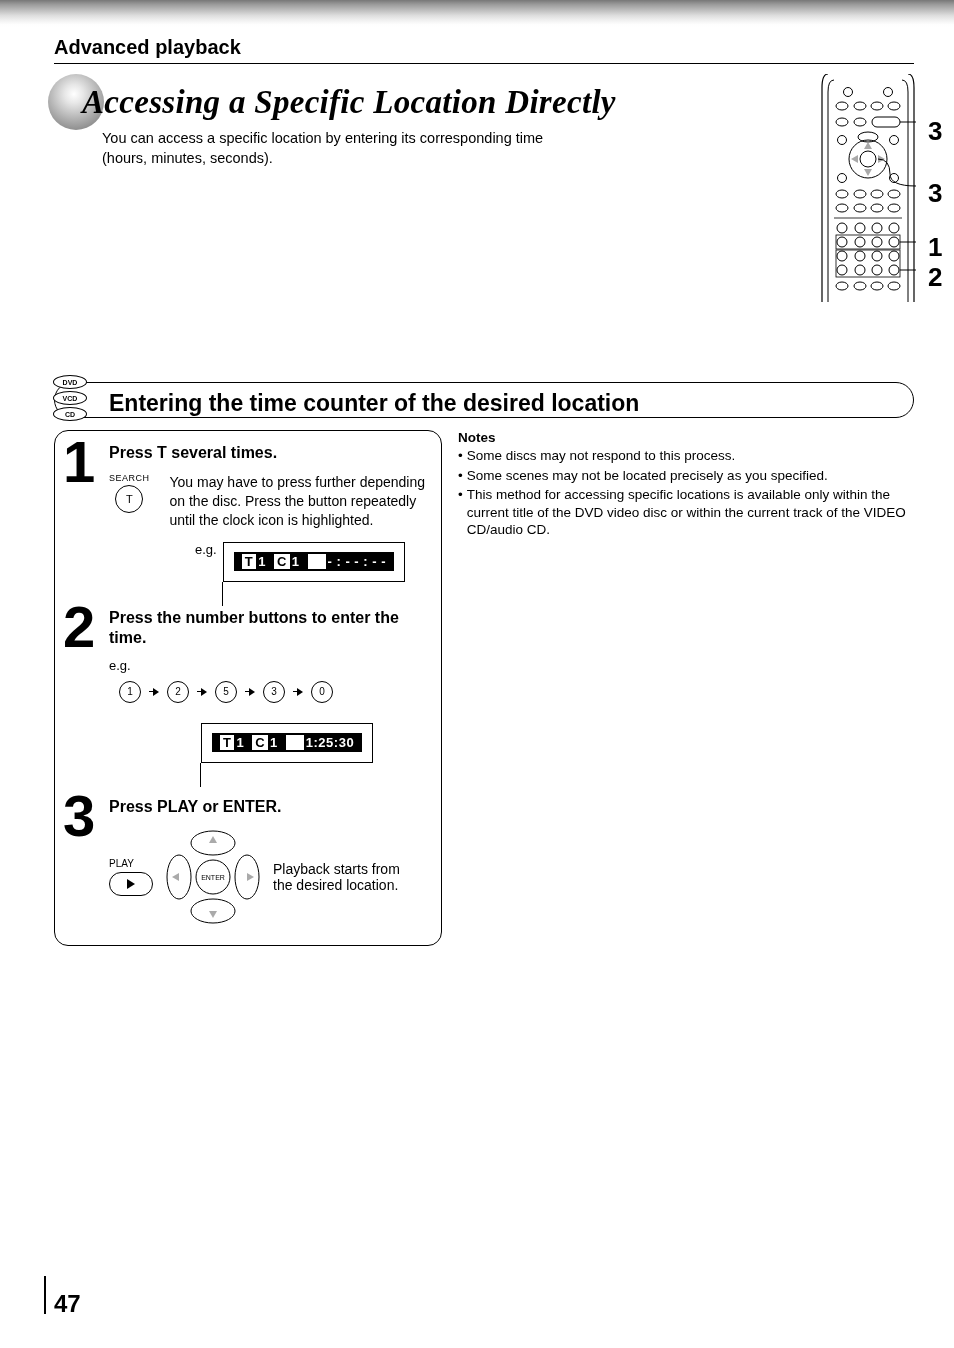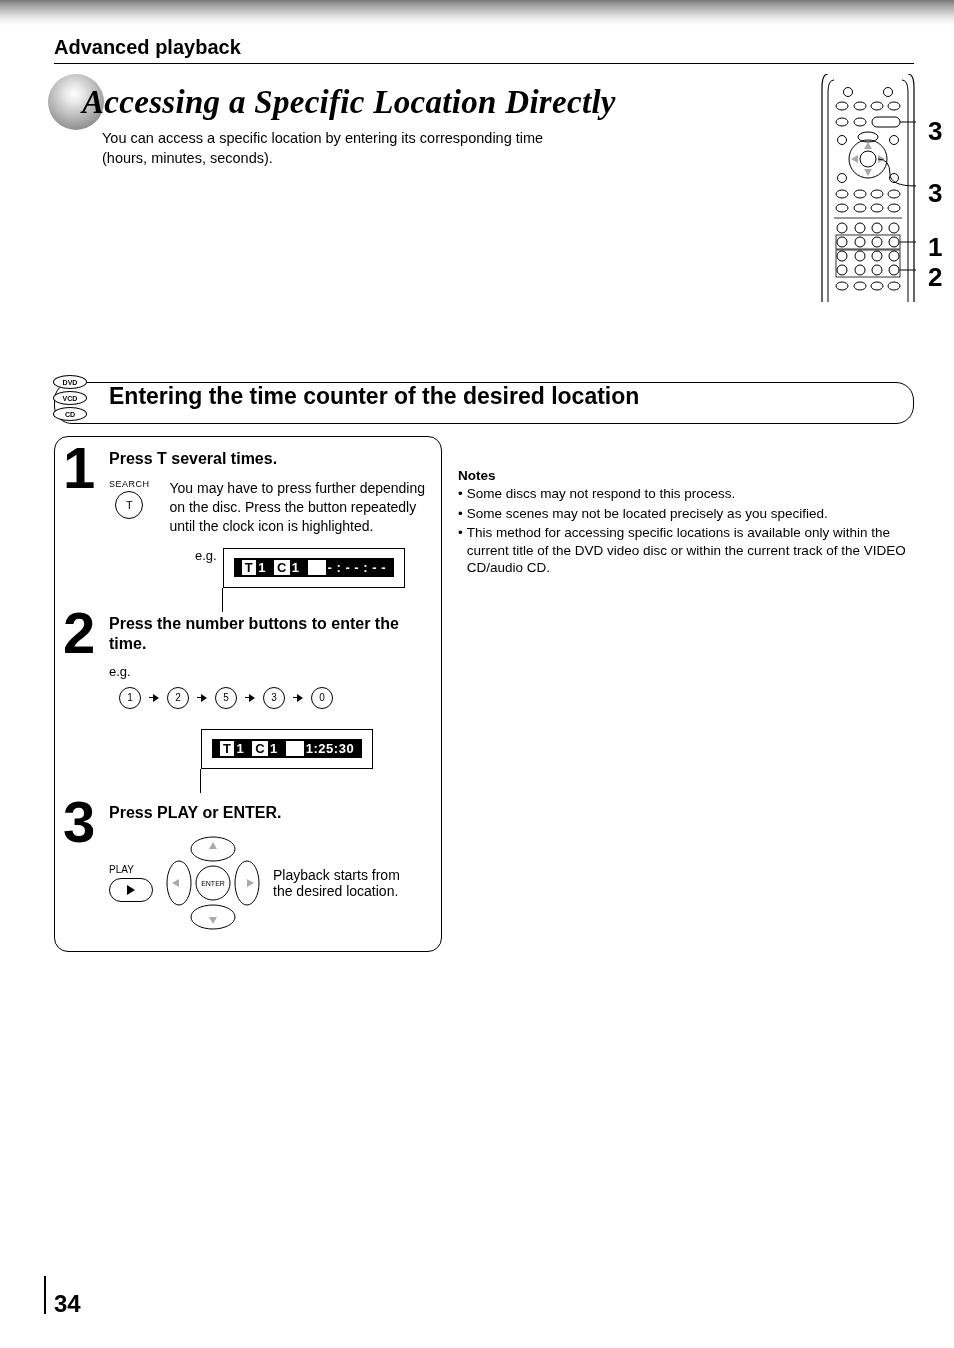--- a/index.html
+++ b/index.html
@@ -48,23 +48,23 @@
   .rl-3b { position: absolute; left: 108px; top: 104px; }
   .rl-1  { position: absolute; left: 108px; top: 158px; }
   .rl-2  { position: absolute; left: 108px; top: 188px; }
 
   
   .section-bar {
     position: relative;
     margin-top: 214px;
     border: 1.5px solid #000;
     border-radius: 18px;
-    height: 42px;
+    height: 36px;
     display: flex;
-    align-items: flex-start;
+    align-items: flex-end;
     padding-left: 54px;
   }
   .media-icons {
     position: absolute; left: -2px; top: -8px;
     display: flex; flex-direction: column; gap: 2px;
   }
   .media-icons .mi {
     width: 34px; height: 14px; border: 1.3px solid #000; border-radius: 50%;
     display: flex; align-items: center; justify-content: center;
     font-size: 7px; font-weight: bold; line-height: 1; background: #fff;
@@ -158,21 +158,21 @@
     display: flex; align-items: center; justify-content: center;
   }
   .play-tri { width: 0; height: 0; border-left: 8px solid #000; border-top: 5px solid transparent; border-bottom: 5px solid transparent; }
 
   
   .dpad { width: 100px; height: 100px; }
 
   .step3-text { font-size: 14px; max-width: 150px; }
 
   
-  .notes-col { flex: 1; font-size: 13.5px; margin-top: 32px; }
+  .notes-col { flex: 1; font-size: 13.5px; }
   .notes-col .h { font-weight: bold; margin-bottom: 2px; }
   .notes-col ul { list-style: none; }
   .notes-col li { display: flex; gap: 4px; line-height: 1.3; margin-bottom: 2px; }
   .notes-col li .dot { }
 
   .page-num { position: absolute; left: 54px; bottom: 30px; font-weight: bold; font-size: 24px; }
   .page-num-rule { position: absolute; left: 44px; bottom: 34px; height: 38px; width: 1.5px; background: #000; }
 </style>
 </head>
 <body>
@@ -396,13 +396,13 @@
         <li>
             <span class="dot">•</span>
             <span>This method for accessing specific locations is available only within the current title of the DVD video disc or within the current track of the VIDEO CD/audio CD.</span>
           </li>
       </ul>
     </div>
   </div>
 </div>
 
 <div class="page-num-rule"></div>
-<div class="page-num">34</div>
+<div class="page-num">47</div>
 
 </body></html>

